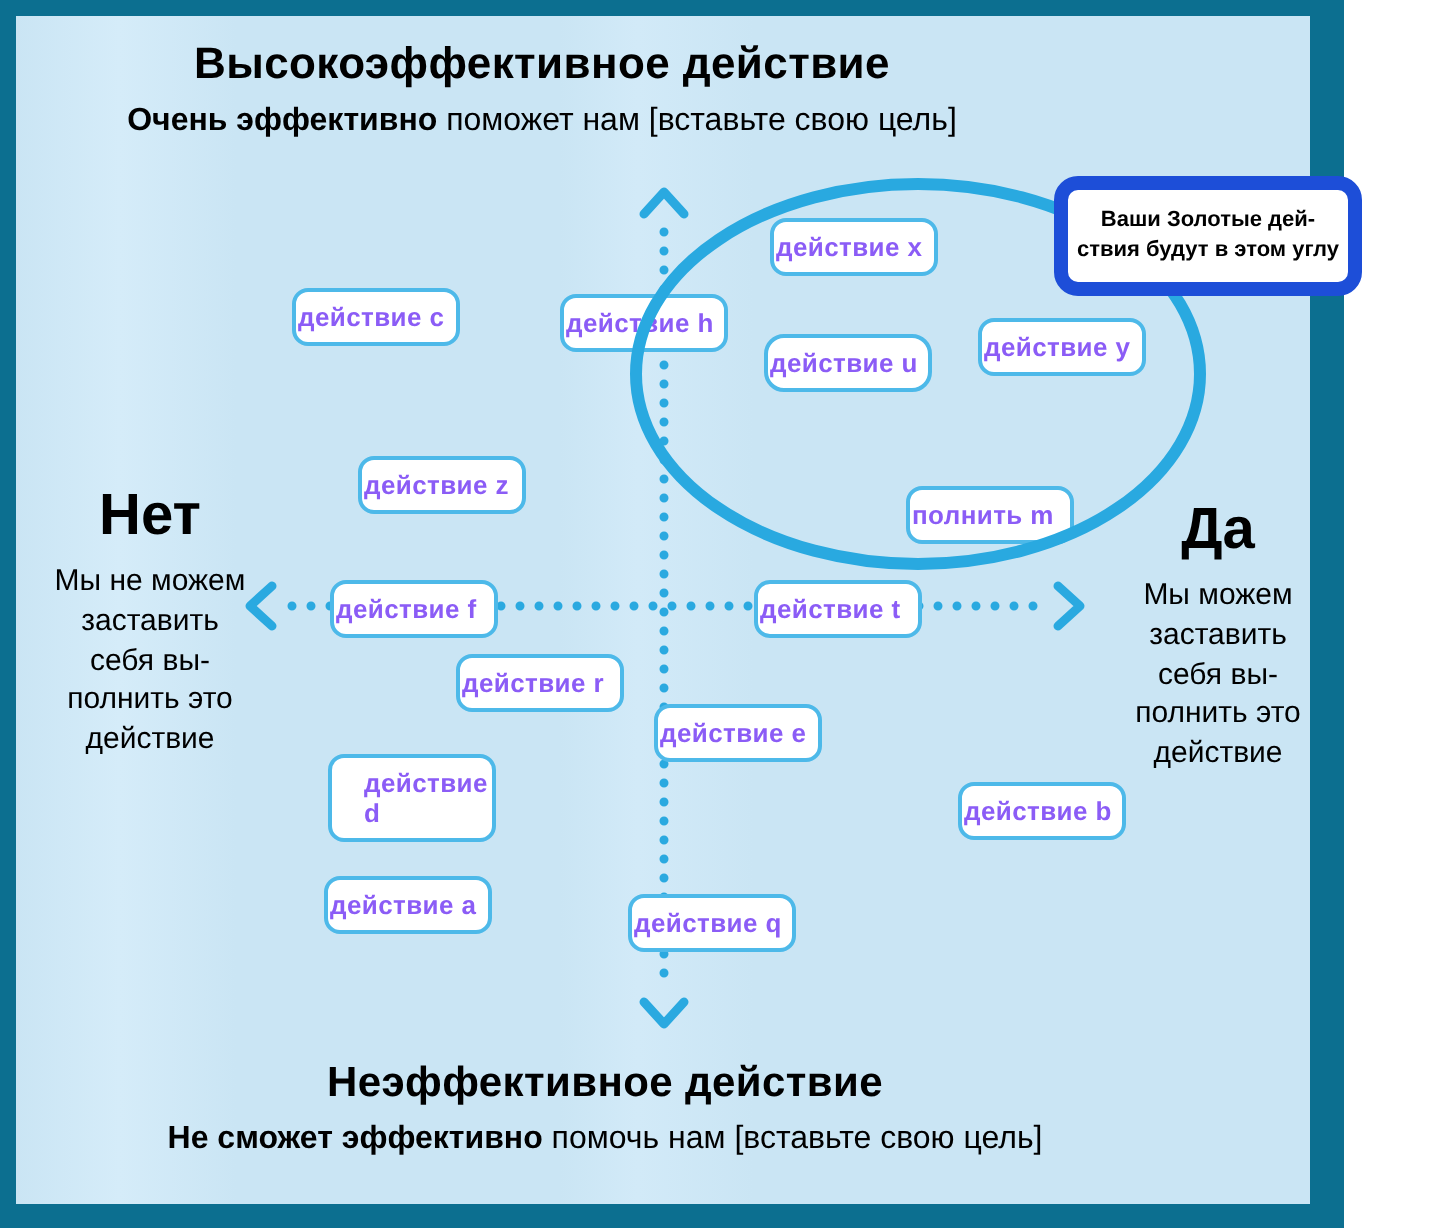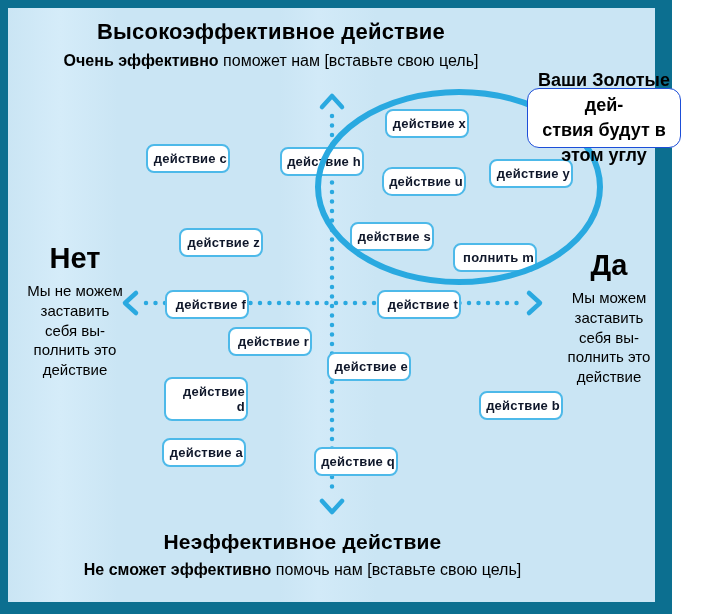--- a/index.html
+++ b/index.html
@@ -32,29 +32,29 @@
   .side-desc   { font-size:15px; line-height:1.32; white-space:pre-line; }
   .left-side   { left:10px;  top:242px; width:130px; }
   .right-side  { left:556px; top:249px; width:106px; }
 
   svg.axes { position:absolute; left:0; top:0; z-index:2; }
   svg.ring { position:absolute; left:0; top:0; z-index:4; pointer-events:none; }
 
   .node {
     position:absolute; width:84px; box-sizing:border-box; z-index:3;
     background:#fff; border:2px solid #4db9e9; border-radius:8px;
-    padding:5px 1px; font-size:13px; font-weight:bold; text-align:right;
-    color:#0f172a; letter-spacing:0.2px;
+    padding:5px 1px; font-size:13px; font-weight:bold; text-align:left;
+    color:#8b5cf6; letter-spacing:0.2px;
   }
 
   .callout {
     position:absolute; left:527px; top:88px; width:154px; height:60px; box-sizing:border-box;
-    background:#fff; border:1px solid #1d4ed8; border-radius:12px; z-index:5;
+    background:#fff; border:7px solid #1d4ed8; border-radius:12px; z-index:5;
     display:flex; align-items:center; justify-content:center;
-    font-size:18px; font-weight:bold; text-align:center; line-height:1.4; white-space:pre-line;
+    font-size:11px; font-weight:bold; text-align:center; line-height:1.4; white-space:pre-line;
   }
 </style>
 </head>
 <body>
 
 <div class="page">
 
   <div class="frame"></div>
 
   <svg class="axes" width="719" height="615" viewBox="0 0 719 615">
@@ -95,21 +95,20 @@
 полнить это
 действие</div>
   </div>
 
   <div class="node" style="left:146px; top:144px;">действие c</div>
   <div class="node" style="left:280px; top:147px;">действие h</div>
   <div class="node" style="left:385px; top:109px;">действие x</div>
   <div class="node" style="left:382px; top:167px;border-radius:10px;">действие u</div>
   <div class="node" style="left:489px; top:159px;">действие y</div>
   <div class="node" style="left:179px; top:228px;">действие z</div>
-  <div class="node" style="left:350px; top:222px;">действие s</div>
   <div class="node" style="left:453px; top:243px;">полнить m</div>
   <div class="node" style="left:165px; top:290px;">действие f</div>
   <div class="node" style="left:377px; top:290px;">действие t</div>
   <div class="node" style="left:228px; top:327px;">действие r</div>
   <div class="node" style="left:327px; top:352px;">действие e</div>
   <div class="node" style="left:164px; top:377px;padding-left:16px;">действие d</div>
   <div class="node" style="left:479px; top:376px;margin-top:15px;">действие b</div>
   <div class="node" style="left:162px; top:438px;">действие a</div>
   <div class="node" style="left:314px; top:447px;">действие q</div>
 

